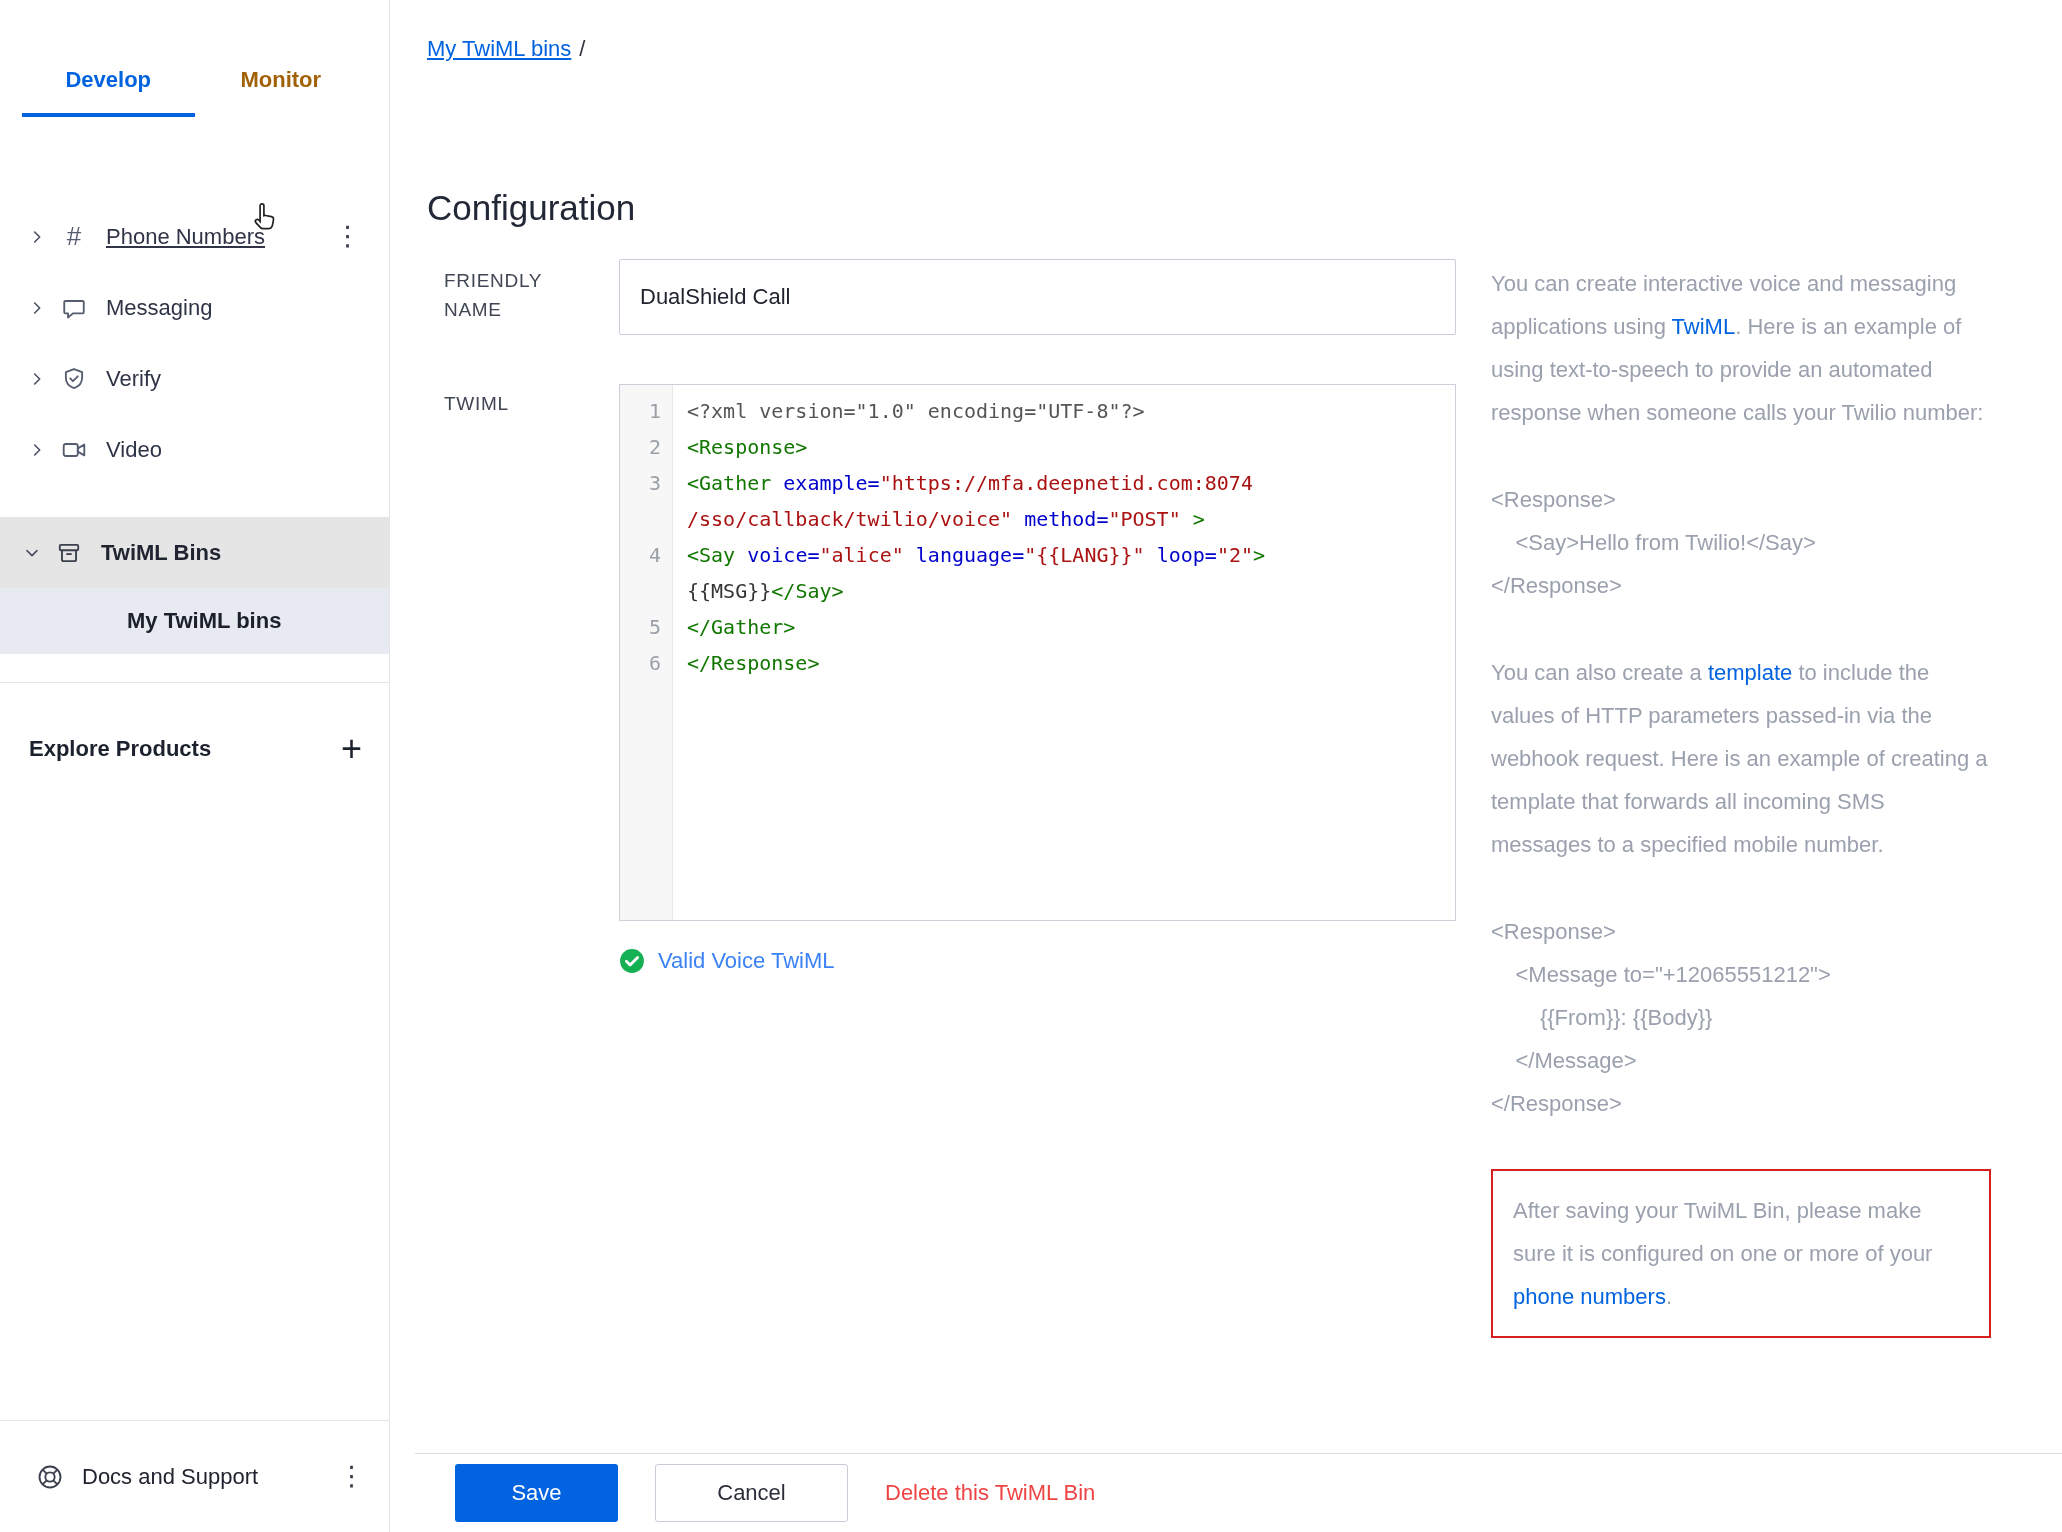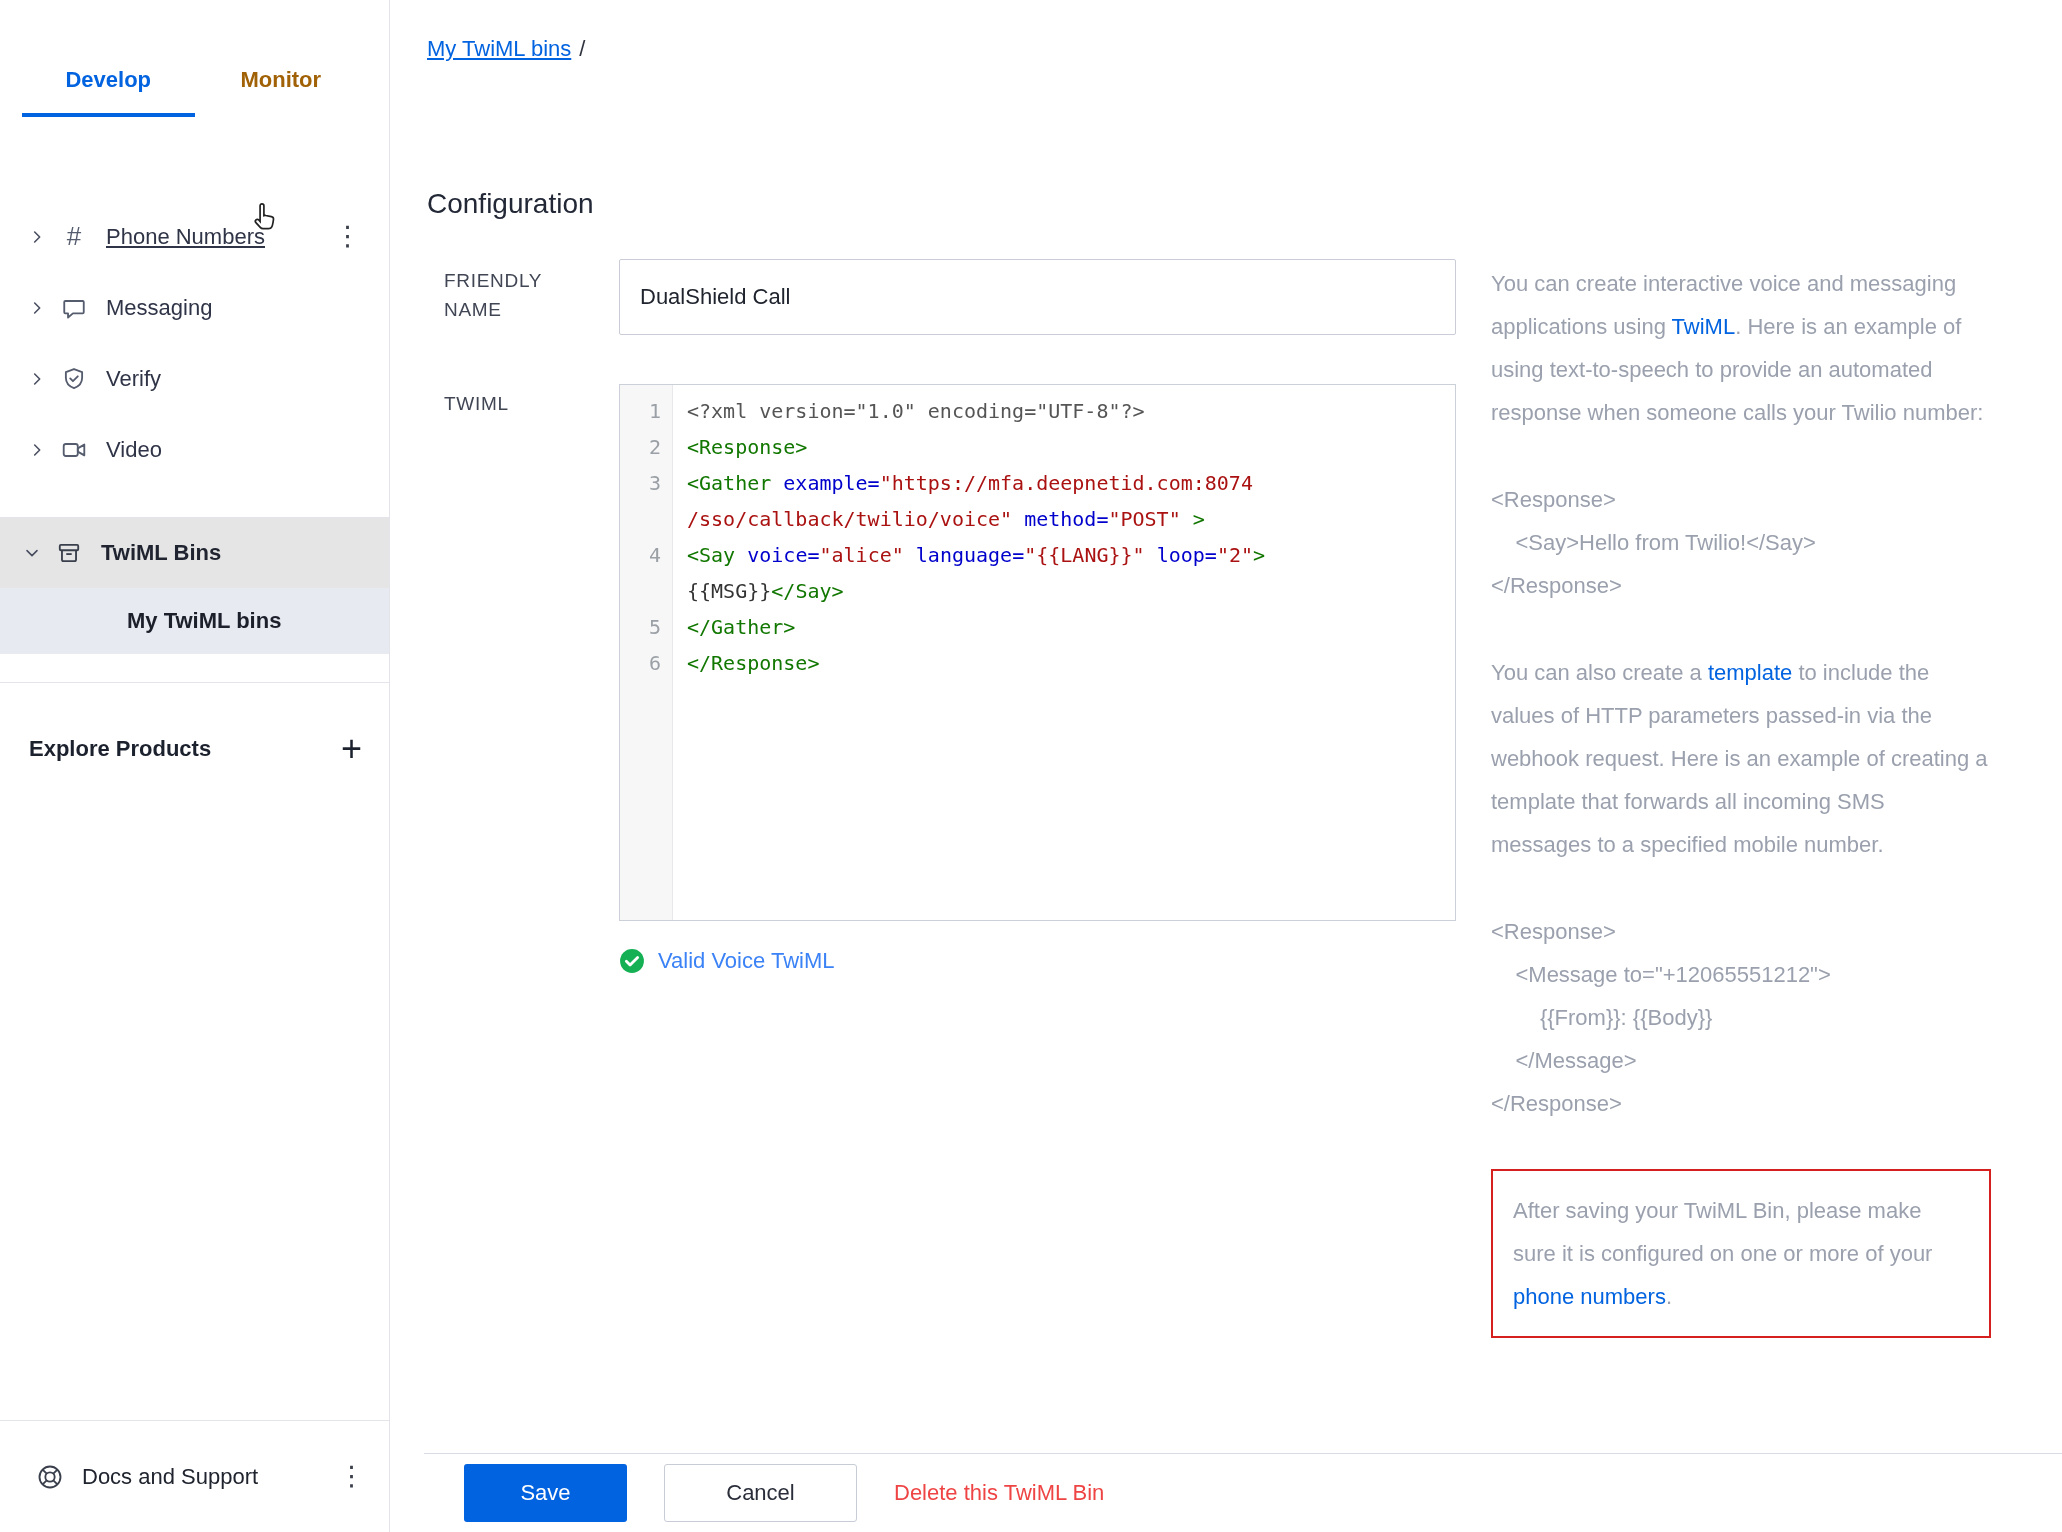--- a/index.html
+++ b/index.html
@@ -66,21 +66,21 @@
 
   .cursor-svg { position: absolute; left: 250px; top: 202px; width: 30px; height: 34px; z-index: 5; }
 
   
   .main { position: absolute; left: 391px; top: 0; width: 1671px; height: 1532px; background: #fff; }
 
   .breadcrumb { position: absolute; left: 36px; top: 36px; font-size: 22px; }
   .breadcrumb a { color: #0263E0; text-decoration: underline; cursor: pointer; }
   .breadcrumb .sep { color: #30343f; margin-left: 8px; }
 
-  .page-title { position: absolute; left: 36px; top: 188px; font-size: 28px; font-weight: 500; color: #232837; }
+  .page-title { position: absolute; left: 36px; top: 188px; font-size: 35px; font-weight: 500; color: #232837; }
 
   .form-label {
     position: absolute; left: 53px; font-size: 19px; letter-spacing: 0.7px;
     color: #414654; line-height: 29px;
   }
   .lbl-friendly { top: 266px; width: 130px; }
   .lbl-twiml { top: 389px; }
 
   .text-input {
     position: absolute; left: 228px; top: 259px; width: 837px; height: 76px;
@@ -109,21 +109,21 @@
   
   .help { position: absolute; left: 1100px; top: 262px; width: 500px; font-size: 22px; line-height: 43px; color: #9aa0ad; }
   .help p { margin: 0 0 44px 0; }
   .help-code { white-space: pre-wrap; margin: 0 0 44px 0; font-family: "Liberation Sans", sans-serif; }
   .hlink { color: #0263E0; text-decoration: none; cursor: pointer; }
   .alert-box { border: 2px solid #D61F1F; padding: 18px 20px; margin-top: 12px; }
   .alert-box p { margin: 0; }
 
   
   .action-bar {
-    position: absolute; left: 33px; right: 0; bottom: 0; height: 79px;
+    position: absolute; left: 24px; right: 0; bottom: 0; height: 79px;
     border-top: 1px solid #d9dce3; background: #fff;
     display: flex; align-items: center; padding-left: 40px; gap: 37px;
   }
   .btn { height: 58px; font-size: 22px; border-radius: 3px; cursor: pointer; font-family: "Liberation Sans", sans-serif; }
   .btn-save { width: 163px; background: #0263E0; color: #ffffff; border: none; }
   .btn-cancel { width: 193px; background: #ffffff; color: #2a2e3a; border: 1px solid #c8ccd6; }
   .link-delete { font-size: 22px; color: #ef4444; cursor: pointer; }
 </style>
 </head>
 <body>

